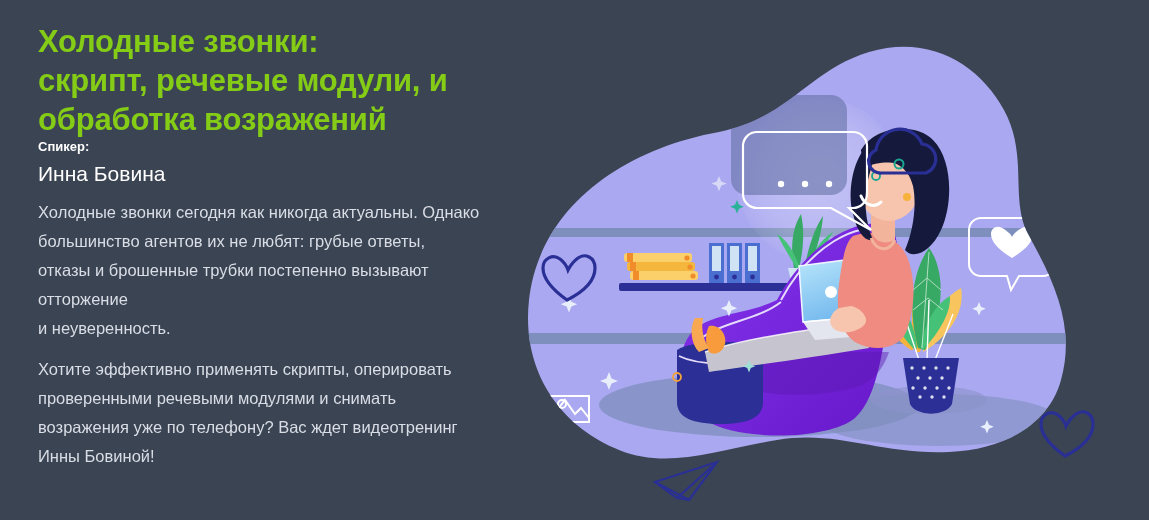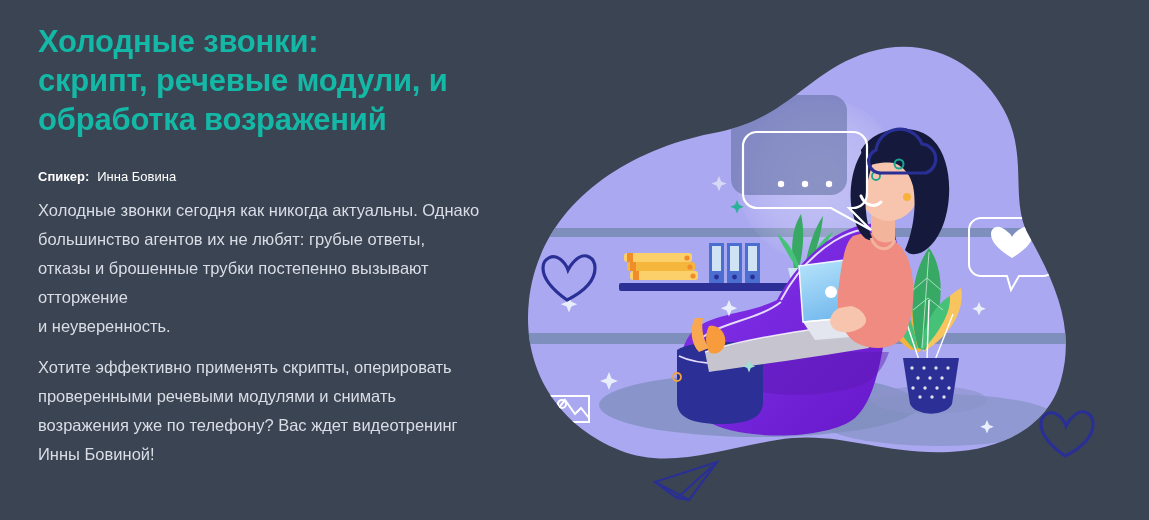--- a/index.html
+++ b/index.html
@@ -13,41 +13,41 @@
   #page { position:relative; width:1149px; height:520px; overflow:hidden; background:#3b4452; }
 
   
   .text-col {
     position:absolute;
     left:38px; top:22px;
     width:520px;
     z-index:5;
   }
   .hero-title {
-    color:#14b8a6;
+    color:#84cc16;
     font-weight:bold;
     font-size:31px;
     line-height:39px;
     letter-spacing:-0.2px;
     white-space:pre-line;
   }
   .speaker-row {
-    margin-top:30px;
     display:flex;
     align-items:baseline;
     gap:8px;
+    flex-direction:column;
   }
   .speaker-label {
     color:#ffffff;
     font-weight:bold;
     font-size:13px;
   }
   .speaker-name {
     color:#ffffff;
-    font-size:13px;
+    font-size:21px;
   }
   .body-para {
     color:#d9dde6;
     font-size:16.5px;
     line-height:29px;
     white-space:pre-line;
     margin-top:12px;
   }
   .body-para.second { }
 

